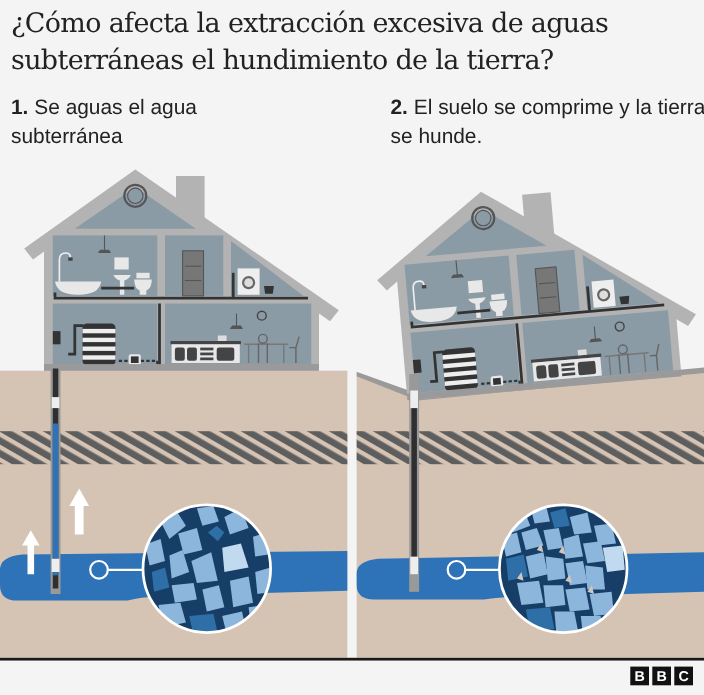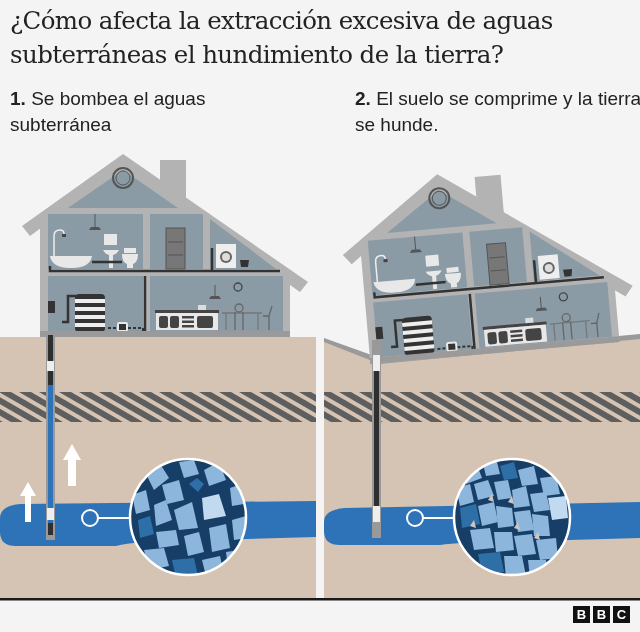--- a/index.html
+++ b/index.html
@@ -13,21 +13,21 @@
   .bbc{position:absolute;right:10px;top:606px;display:flex;gap:3px;}
   .bbc span{display:inline-block;width:17px;height:17px;background:#111;color:#fff;font-family:"Liberation Sans",sans-serif;font-weight:bold;font-size:13px;line-height:17px;text-align:center;}
 </style>
 </head>
 <body>
 
 <div class="title">¿Cómo afecta la extracción excesiva de aguas subterráneas el hundimiento de la tierra?</div>
 
 <div class="step step1">
   <b>1.</b>
-  <span>Se bombea el aguas subterránea</span>
+  <span>Se aguas el agua subterránea</span>
 </div>
 <div class="step step2">
   <b>2.</b>
   <span>El suelo se comprime y la tierra se hunde.</span>
 </div>
 
 <svg class="art" width="640" height="632" viewBox="0 0 640 632">
   <defs>
     <pattern id="hatch" width="10" height="10" patternUnits="userSpaceOnUse" patternTransform="rotate(-60)">
       <rect width="10" height="10" fill="#d5c4b3"></rect>

